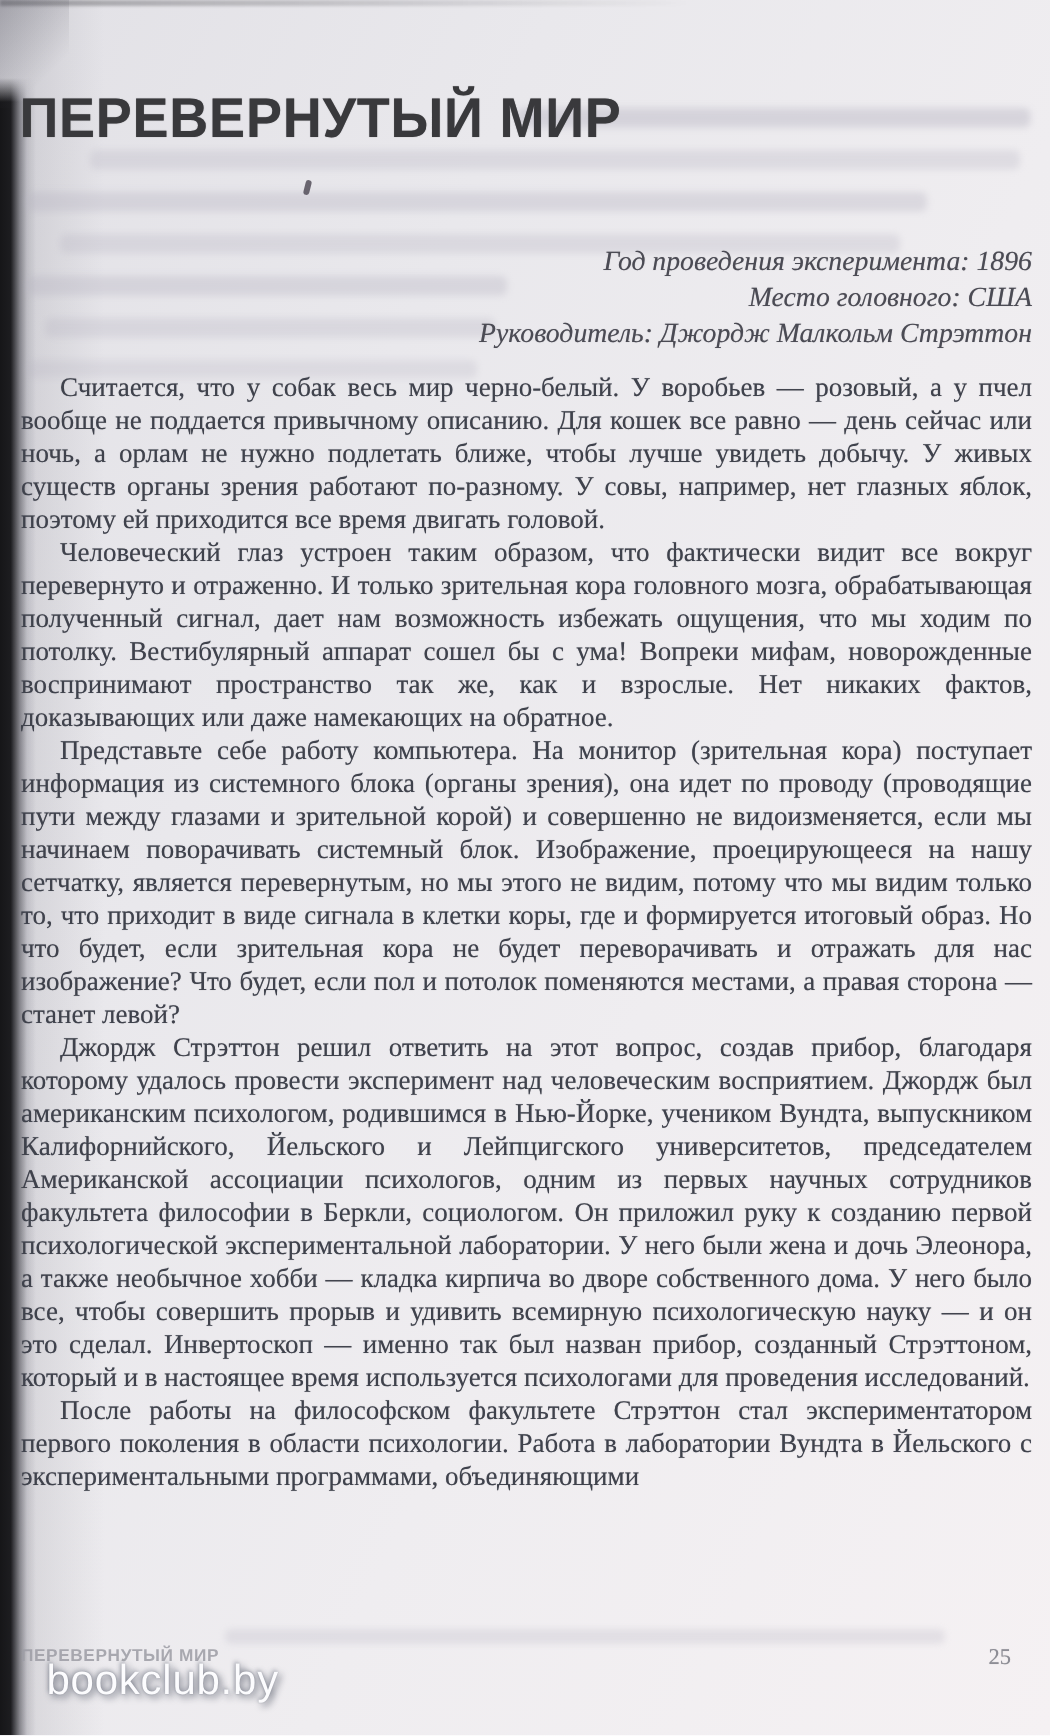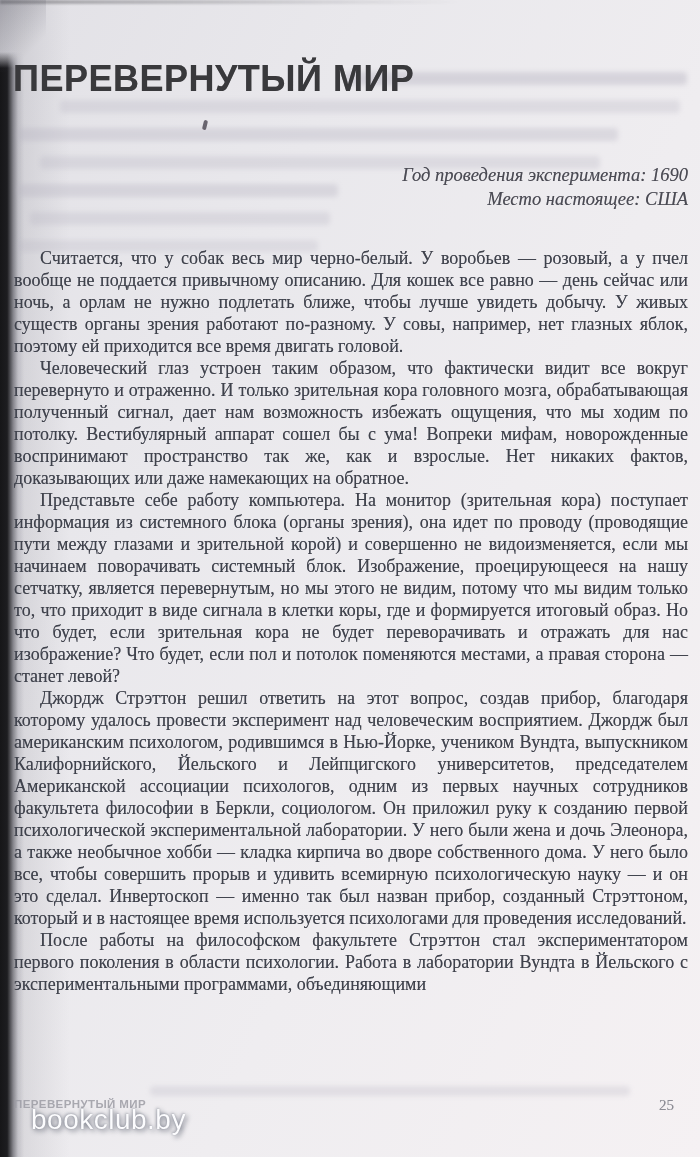--- a/index.html
+++ b/index.html
@@ -110,22 +110,23 @@
       <div class="ghost" style="left: 18px; top: 184px; width: 320px; height: 13px; opacity: 0.33;"></div>
       <div class="ghost" style="left: 30px; top: 212px; width: 300px; height: 13px; opacity: 0.28;"></div>
       <div class="ghost" style="left: 18px; top: 240px; width: 300px; height: 12px; opacity: 0.24;"></div>
       <div class="ghost" style="left: 150px; top: 1086px; width: 480px; height: 10px; opacity: 0.26;"></div>
     </div>
   <div class="speck"></div>
 
   <h1 class="title">ПЕРЕВЕРНУТЫЙ МИР</h1>
 
   <div class="meta">
-    <div class="meta-line">Год проведения эксперимента: 1690</div>
-    <div class="meta-line">Место настоящее: США</div>
+    <div class="meta-line">Год проведения эксперимента: 1896</div>
+    <div class="meta-line">Место головного: США</div>
+    <div class="meta-line">Руководитель: Джордж Малкольм Стрэттон</div>
   </div>
 
   <div class="body">
     <p>Считается, что у собак весь мир черно-белый. У воробьев — розовый, а у пчел вообще не поддается привычному описанию. Для кошек все равно — день сейчас или ночь, а орлам не нужно подлетать ближе, чтобы лучше увидеть добычу. У живых существ органы зрения работают по-разному. У совы, например, нет глазных яблок, поэтому ей приходится все время двигать головой.</p>
     <p>Человеческий глаз устроен таким образом, что фактически видит все вокруг перевернуто и отраженно. И только зрительная кора головного мозга, обрабатывающая полученный сигнал, дает нам возможность избежать ощущения, что мы ходим по потолку. Вестибулярный аппарат сошел бы с ума! Вопреки мифам, новорожденные воспринимают пространство так же, как и взрослые. Нет никаких фактов, доказывающих или даже намекающих на обратное.</p>
     <p>Представьте себе работу компьютера. На монитор (зрительная кора) поступает информация из системного блока (органы зрения), она идет по проводу (проводящие пути между глазами и зрительной корой) и совершенно не видоизменяется, если мы начинаем поворачивать системный блок. Изображение, проецирующееся на нашу сетчатку, является перевернутым, но мы этого не видим, потому что мы видим только то, что приходит в виде сигнала в клетки коры, где и формируется итоговый образ. Но что будет, если зрительная кора не будет переворачивать и отражать для нас изображение? Что будет, если пол и потолок поменяются местами, а правая сторона — станет левой?</p>
     <p>Джордж Стрэттон решил ответить на этот вопрос, создав прибор, благодаря которому удалось провести эксперимент над человеческим восприятием. Джордж был американским психологом, родившимся в Нью-Йорке, учеником Вундта, выпускником Калифорнийского, Йельского и Лейпцигского университетов, председателем Американской ассоциации психологов, одним из первых научных сотрудников факультета философии в Беркли, социологом. Он приложил руку к созданию первой психологической экспериментальной лаборатории. У него были жена и дочь Элеонора, а также необычное хобби — кладка кирпича во дворе собственного дома. У него было все, чтобы совершить прорыв и удивить всемирную психологическую науку — и он это сделал. Инвертоскоп — именно так был назван прибор, созданный Стрэттоном, который и в настоящее время используется психологами для проведения исследований.</p>
     <p>После работы на философском факультете Стрэттон стал экспериментатором первого поколения в области психологии. Работа в лаборатории Вундта в Йельского с экспериментальными программами, объединяющими</p>
   </div>
 

